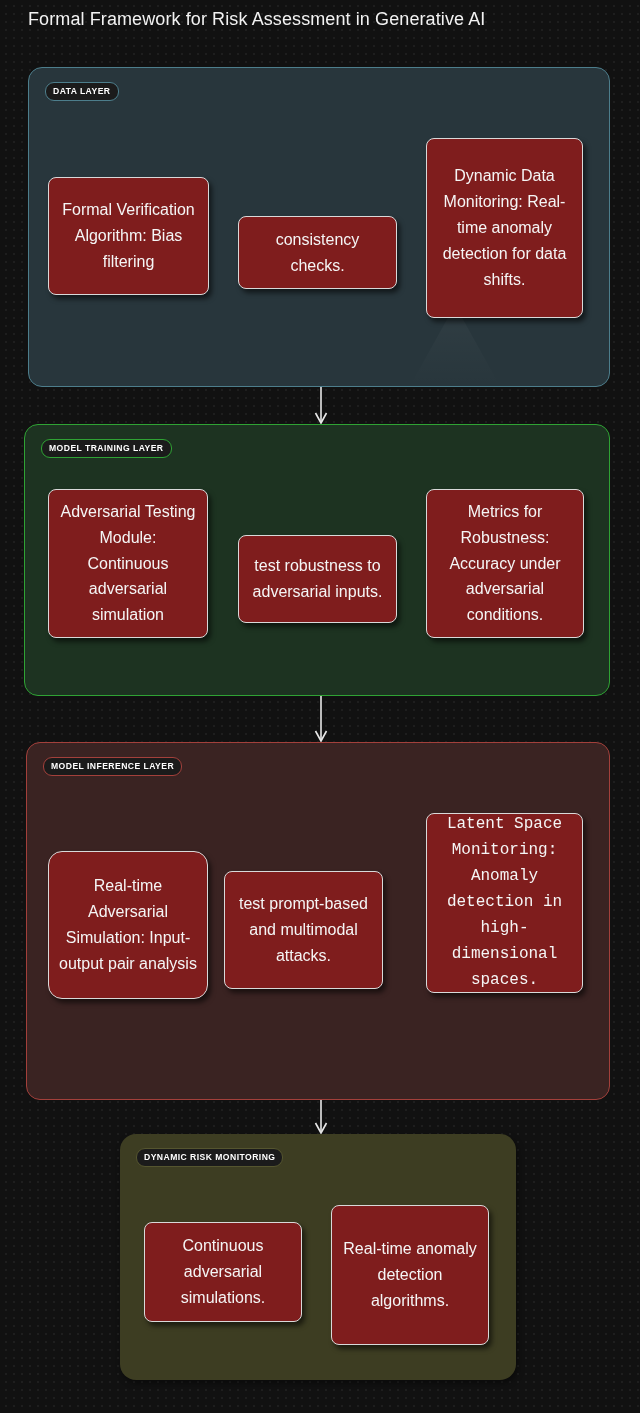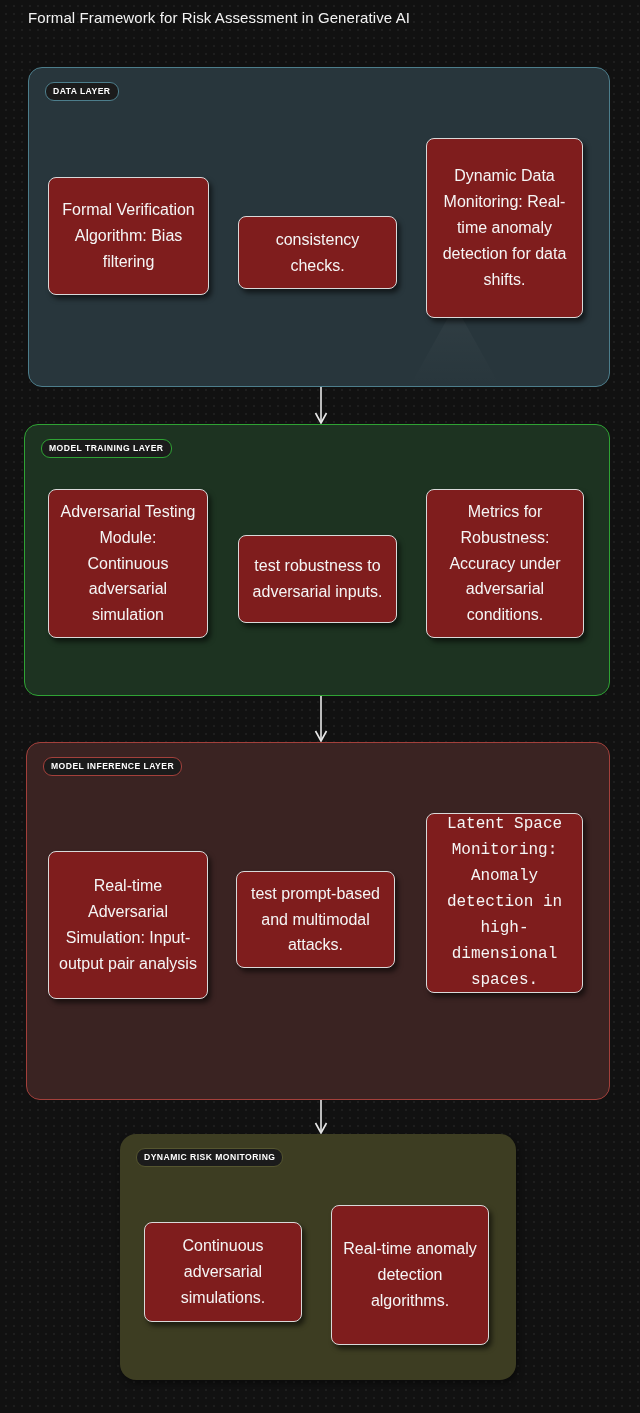--- a/index.html
+++ b/index.html
@@ -19,21 +19,21 @@
     background-size: 8px 8px;
     background-position: 2px 2px;
   }
 
   
   .diagram-title {
     position: absolute;
     left: 28px;
     top: 9px;
     width: 590px;
-    font-size: 15px;
+    font-size: 18px;
     color: #f2f2f2;
     letter-spacing: 0.1px;
     white-space: nowrap;
   }
 
   
   .layer {
     position: absolute;
     box-sizing: border-box;
     border-radius: 14px;
@@ -106,22 +106,22 @@
   .n-formal      { left: 48px;  top: 177px; width: 161px; height: 118px; }
   .n-consistency { left: 238px; top: 216px; width: 159px; height: 73px;  }
   .n-dynamic     { left: 426px; top: 138px; width: 157px; height: 180px; }
 
   
   .n-advtest     { left: 48px;  top: 489px; width: 160px; height: 149px; }
   .n-testrobust  { left: 238px; top: 535px; width: 159px; height: 88px;  }
   .n-metrics     { left: 426px; top: 489px; width: 158px; height: 149px; }
 
   
-  .n-realtimeadv { left: 48px;  top: 851px; width: 160px; height: 148px; }
-  .n-testprompt  { left: 236px; top: 871px; width: 159px; height: 97px; }
+  .n-realtimeadv { left: 48px;  top: 851px; width: 160px; height: 148px; border-radius: 14px; }
+  .n-testprompt  { left: 224px; top: 871px; width: 159px; height: 118px; }
   .n-latent      { left: 426px; top: 813px; width: 157px; height: 180px; font-family: Liberation Mono, monospace; }
 
   
   .n-contsim     { left: 144px; top: 1222px; width: 158px; height: 100px; }
   .n-rtanomaly   { left: 331px; top: 1205px; width: 158px; height: 140px; }
 
   
   .arrow {
     position: absolute;
     left: 312px;

